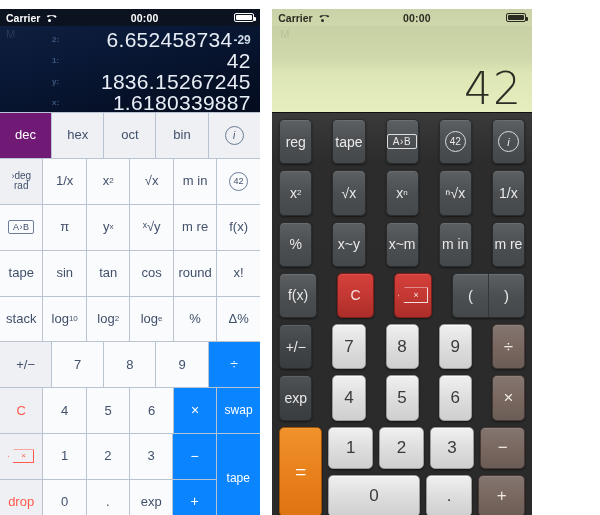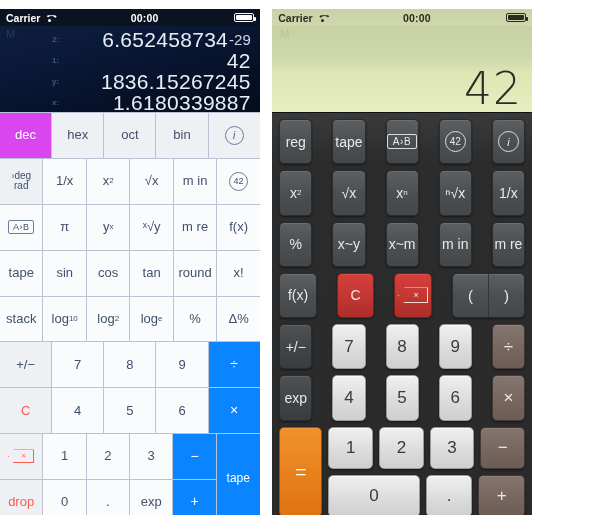--- a/index.html
+++ b/index.html
@@ -28,27 +28,27 @@
   .disp-left { height:86px; position:relative; overflow:hidden;
       background:linear-gradient(165deg,#0e1f3d 0%, #091836 35%, #061128 70%, #040c1e 100%); }
   .disp-left .memflag { position:absolute; left:6px; top:2px; font-size:11px; color:#2b3a55; }
   .stack-lbl { position:absolute; left:52px; font-size:8px; color:#3f5880; font-weight:bold; }
   .stack-val { color:#e8edf5; font-weight:300; letter-spacing:0.3px; }
   .sr { position:relative; height:21px; display:flex; align-items:center; justify-content:flex-end; padding-right:9px; }
   .sr .v2 { font-size:21px; }
   .sr .v1 { font-size:21px; }
   .sr .vy { font-size:21px; }
   .sr .vx { font-size:21px; }
-  .expo { font-size:15px; vertical-align:super; color:#cfd8e6; margin-left:1px; }
+  .expo { font-size:12px; vertical-align:super; color:#cfd8e6; margin-left:1px;font-weight:bold; }
 
   .keys-left { flex:1; display:flex; flex-direction:column; background:#b9c3d1; gap:1px; padding-top:1px; }
   .krow { display:flex; flex:1; gap:1px; }
   .kl { flex:1; display:flex; align-items:center; justify-content:center;
         background:#fafbfc; color:#41506b; font-size:13px; text-align:center; line-height:1.12; }
-  .kl.sel { background:#d946ef; color:#ffffff; }
+  .kl.sel { background:#701a75; color:#ffffff; }
   .kl.fn { background:#eef0f3; }
   .kl.red { color:#ff5a4d; }
   .kl.blue { background:#0a84ff; color:#fff; font-size:14px; }
   .kl.blue.sm { font-size:12px; }
   .circ { display:inline-flex; align-items:center; justify-content:center;
           width:19px; height:19px; border:1.3px solid #6b7d99; border-radius:50%;
           font-size:10px; font-style:italic; color:#41506b; }
   .circ.n { font-style:normal; font-size:9px; }
   .boxab { display:inline-flex; align-items:center; justify-content:center;
            border:1.3px solid #6b7d99; border-radius:2px; padding:1px 4px; font-size:9px; letter-spacing:0.5px; }
@@ -206,22 +206,22 @@
             <span class="sup">x</span>
         </div>
         <div class="kl">ˣ√y</div>
         <div class="kl">m re</div>
         <div class="kl">f(x)</div>
       </div>
 
       <div class="krow">
         <div class="kl">tape</div>
         <div class="kl">sin</div>
+        <div class="kl">tan</div>
         <div class="kl">cos</div>
-        <div class="kl">tan</div>
         <div class="kl">round</div>
         <div class="kl">x!</div>
       </div>
 
       <div class="krow">
         <div class="kl">stack</div>
         <div class="kl">
           <span>log</span>
             <span class="sub">10</span>
         </div>
@@ -244,20 +244,21 @@
         <div class="kl">9</div>
         <div class="kl blue">÷</div>
       </div>
 
       <div class="krow">
         <div class="kl fn red">C</div>
         <div class="kl">4</div>
         <div class="kl">5</div>
         <div class="kl">6</div>
         <div class="kl blue">×</div>
+        <div class="kl blue sm">swap</div>
       </div>
 
       <div style="flex:2; display:flex; gap:1px;">
         <div style="flex:5; display:flex; flex-direction:column; gap:1px;">
           <div class="krow">
             <div class="kl fn">
               <span class="bksp">×</span>
             </div>
             <div class="kl">1</div>
             <div class="kl">2</div>

